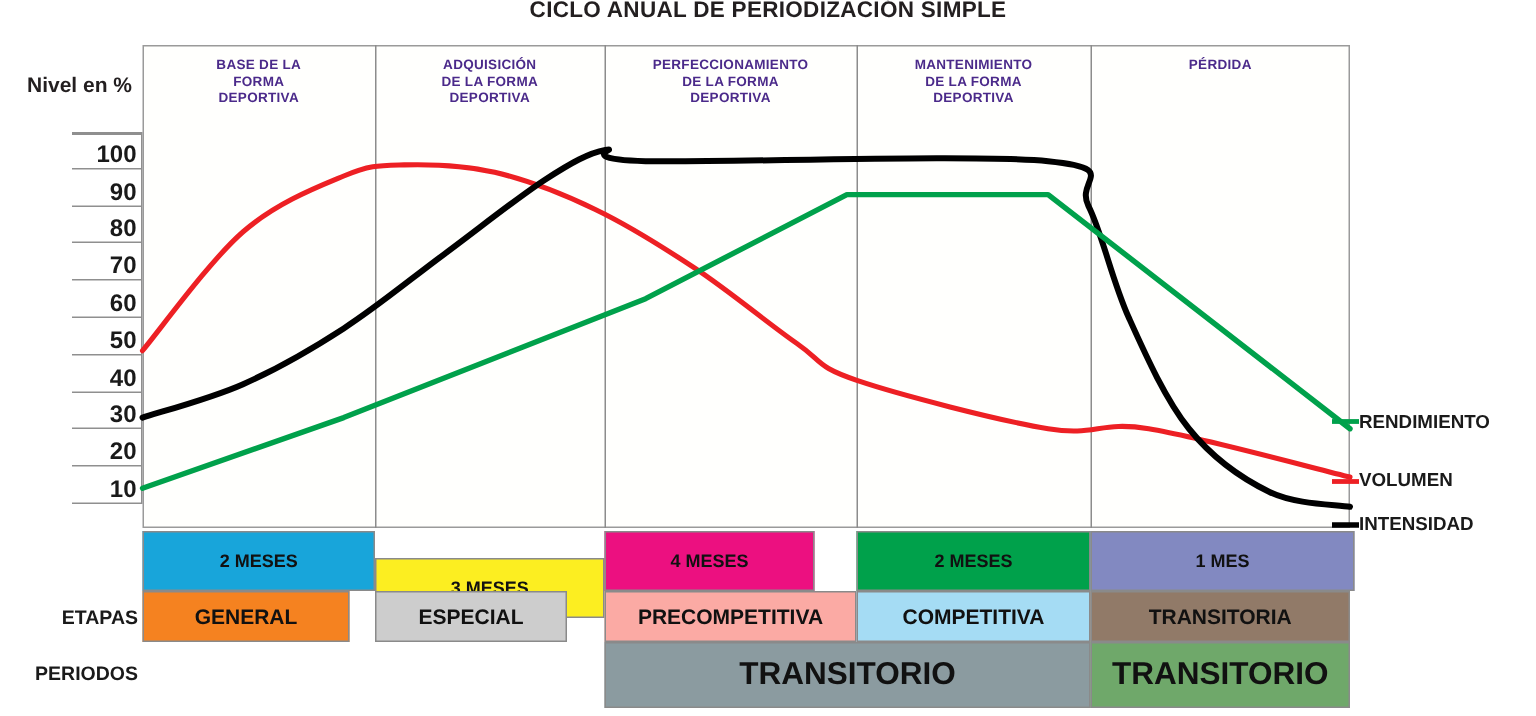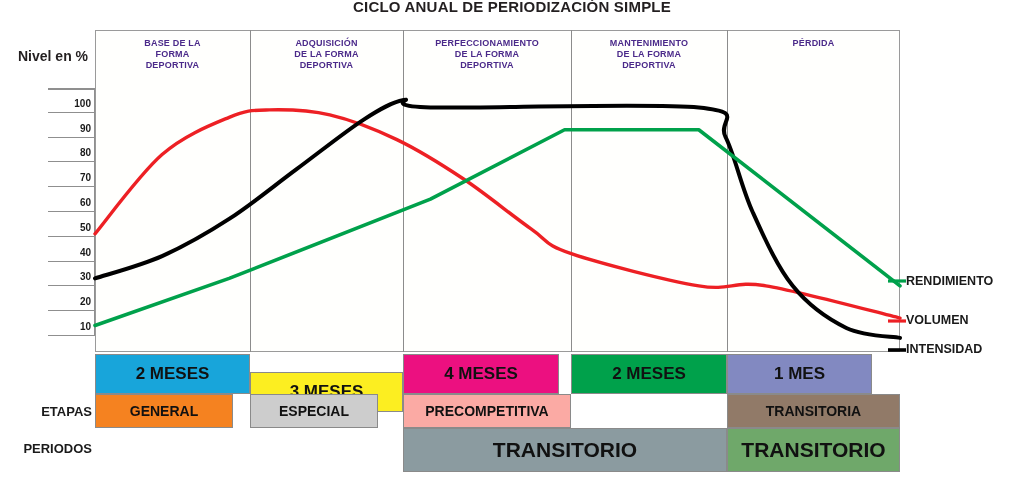--- a/index.html
+++ b/index.html
@@ -45,21 +45,21 @@
   }
 
   
   .tick-box{
     position:absolute;left:48px;width:47px;height:24.8px;
     border-bottom:1.6px solid #8f8f8f;
     box-sizing:border-box;
   }
   .tick-box span{
     position:absolute;right:4px;bottom:1px;
-    font-size:10px;font-weight:bold;color:#1a1a1a;
+    font-size:16px;font-weight:bold;color:#1a1a1a;
     line-height:14px;
   }
   .axis-v{
     position:absolute;left:94px;top:88px;width:1.6px;height:248px;background:#8f8f8f;
   }
   .axis-top{
     position:absolute;left:48px;top:88px;width:47px;height:1.6px;background:#8f8f8f;
   }
 
   
@@ -76,21 +76,21 @@
   }
   .cell{
     position:absolute;
     box-sizing:border-box;
     border:1px solid #8a8a8a;
     display:flex;align-items:center;justify-content:center;
     color:#111111;
     overflow:hidden;
     white-space:nowrap;
   }
-  .r-meses{height:40px;top:354px;font-size:17px;font-weight:bold;}
+  .r-meses{height:40px;top:354px;font-size:12px;font-weight:bold;}
   .r-etapas{height:34px;top:394px;font-size:14px;font-weight:bold;}
   .r-periodos{height:44px;top:428px;font-size:21px;font-weight:bold;}
 
   svg.curves{position:absolute;left:0;top:0;width:1024px;height:477px;pointer-events:none;}
 </style>
 </head>
 <body>
 
 <div id="root">
 
@@ -171,25 +171,26 @@
 
   <div class="legend-item" style="top:274px">RENDIMIENTO</div>
   <div class="legend-item" style="top:313px">VOLUMEN</div>
   <div class="legend-item" style="top:342px">INTENSIDAD</div>
 
   <div class="row-label" style="top:404px">ETAPAS</div>
   <div class="row-label" style="top:441px">PERIODOS</div>
 
   <div class="cell r-meses" style="left: 95px; width: 155px; background: rgb(24, 165, 218);">2 MESES</div>
   <div class="cell r-meses" style="left: 250px; width: 153px; background: rgb(252, 238, 33); margin-top: 18px;">3 MESES</div>
-  <div class="cell r-meses" style="left: 403px; width: 156px; background: rgb(236, 16, 128);">4 MESES</div>
+  <div class="cell r-meses" style="left: 403px; width: 140px; background: rgb(236, 16, 128);">4 MESES</div>
   <div class="cell r-meses" style="left: 571px; width: 156px; background: rgb(0, 161, 75);">2 MESES</div>
-  <div class="cell r-meses" style="left: 727px; width: 145px; background: rgb(130, 137, 193);">1 MES</div>
+  <div class="cell r-meses" style="left: 727px; width: 176px; background: rgb(130, 137, 193);">1 MES</div>
 
   <div class="cell r-etapas" style="left: 95px; width: 138px; background: rgb(245, 130, 32); text-align: right;">GENERAL</div>
   <div class="cell r-etapas" style="left: 250px; width: 128px; background: rgb(205, 205, 205);">ESPECIAL</div>
   <div class="cell r-etapas" style="left: 403px; width: 168px; background: rgb(251, 170, 164); text-align: right;">PRECOMPETITIVA</div>
+  <div class="cell r-etapas" style="left: 571px; width: 156px; background: rgb(165, 220, 244);">COMPETITIVA</div>
   <div class="cell r-etapas" style="left: 727px; width: 173px; background: rgb(145, 122, 104);">TRANSITORIA</div>
 
   <div class="cell r-periodos" style="left: 403px; width: 324px; background: rgb(139, 155, 160);">TRANSITORIO</div>
   <div class="cell r-periodos" style="left: 727px; width: 173px; background: rgb(111, 168, 106);">TRANSITORIO</div>
 
 </div>
 
 </body></html>

